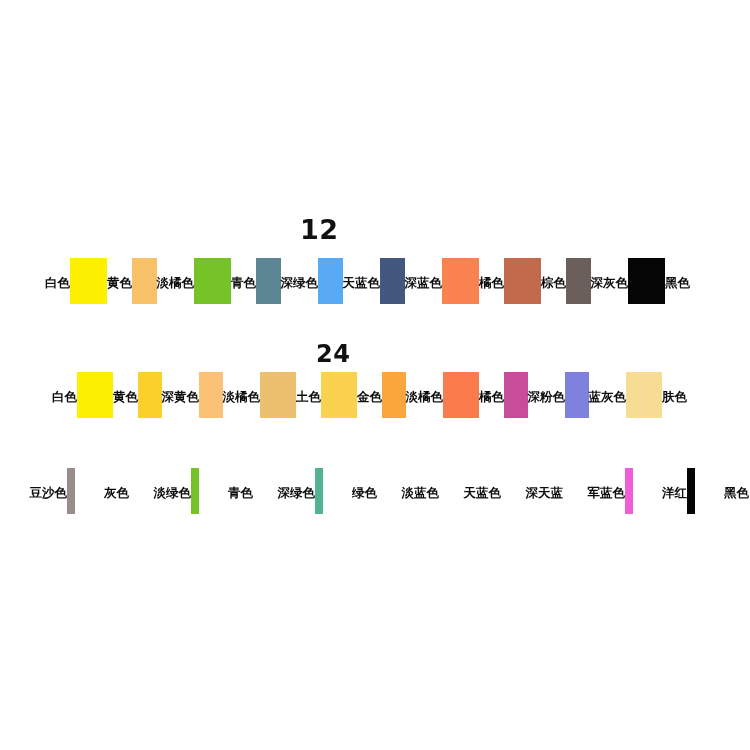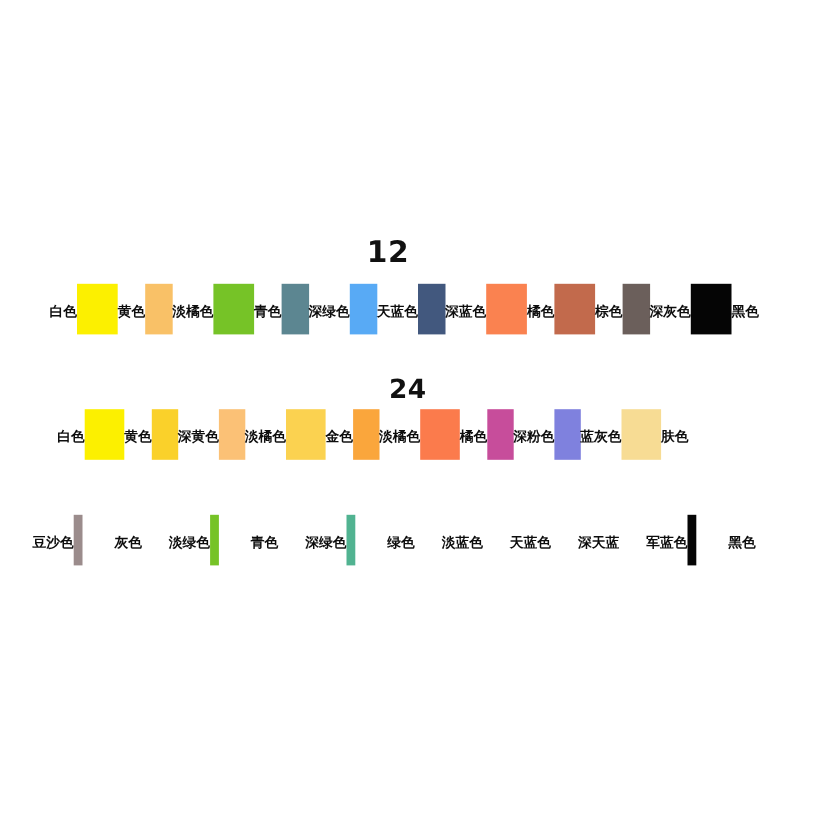--- a/index.html
+++ b/index.html
@@ -23,21 +23,21 @@
     width: 750px;
     height: 750px;
   }
 
   
   .group-heading {
     position: absolute;
     font-family: "DejaVu Sans", "Liberation Sans", sans-serif;
     font-weight: bold;
     color: #111111;
-    text-align: right;
+    text-align: left;
     letter-spacing: 0.5px;
     line-height: 1;
     user-select: none;
   }
   #heading-12 {
     left: 300px;
     top: 216px;
     width: 72px;
     font-size: 27px;
   }
@@ -161,20 +161,24 @@
       </div>
       <div class="swatch-cell">
         <span class="swatch-chip" style="background: rgb(250, 209, 42);"></span>
         <span class="swatch-label">深黄色</span>
       </div>
       <div class="swatch-cell">
         <span class="swatch-chip" style="background: rgb(251, 193, 118);"></span>
         <span class="swatch-label">淡橘色</span>
       </div>
       <div class="swatch-cell">
+        <span class="swatch-chip" style="background: rgb(236, 192, 110);"></span>
+        <span class="swatch-label">土色</span>
+      </div>
+      <div class="swatch-cell">
         <span class="swatch-chip" style="background: rgb(251, 210, 80);"></span>
         <span class="swatch-label">金色</span>
       </div>
       <div class="swatch-cell">
         <span class="swatch-chip" style="background: rgb(250, 166, 60);"></span>
         <span class="swatch-label">淡橘色</span>
       </div>
       <div class="swatch-cell">
         <span class="swatch-chip" style="background: rgb(251, 123, 76);"></span>
         <span class="swatch-label">橘色</span>
@@ -228,18 +232,22 @@
       </div>
       <div class="swatch-cell">
         <span class="swatch-chip" style="background: rgb(58, 166, 219);"></span>
         <span class="swatch-label">深天蓝</span>
       </div>
       <div class="swatch-cell">
         <span class="swatch-chip" style="background: rgb(79, 143, 171);"></span>
         <span class="swatch-label">军蓝色</span>
       </div>
       <div class="swatch-cell">
+        <span class="swatch-chip" style="background: rgb(239, 94, 212);"></span>
+        <span class="swatch-label">洋红</span>
+      </div>
+      <div class="swatch-cell">
         <span class="swatch-chip" style="background: rgb(5, 5, 5);"></span>
         <span class="swatch-label">黑色</span>
       </div>
     </div>
 
 </div>
 
 </body></html>

